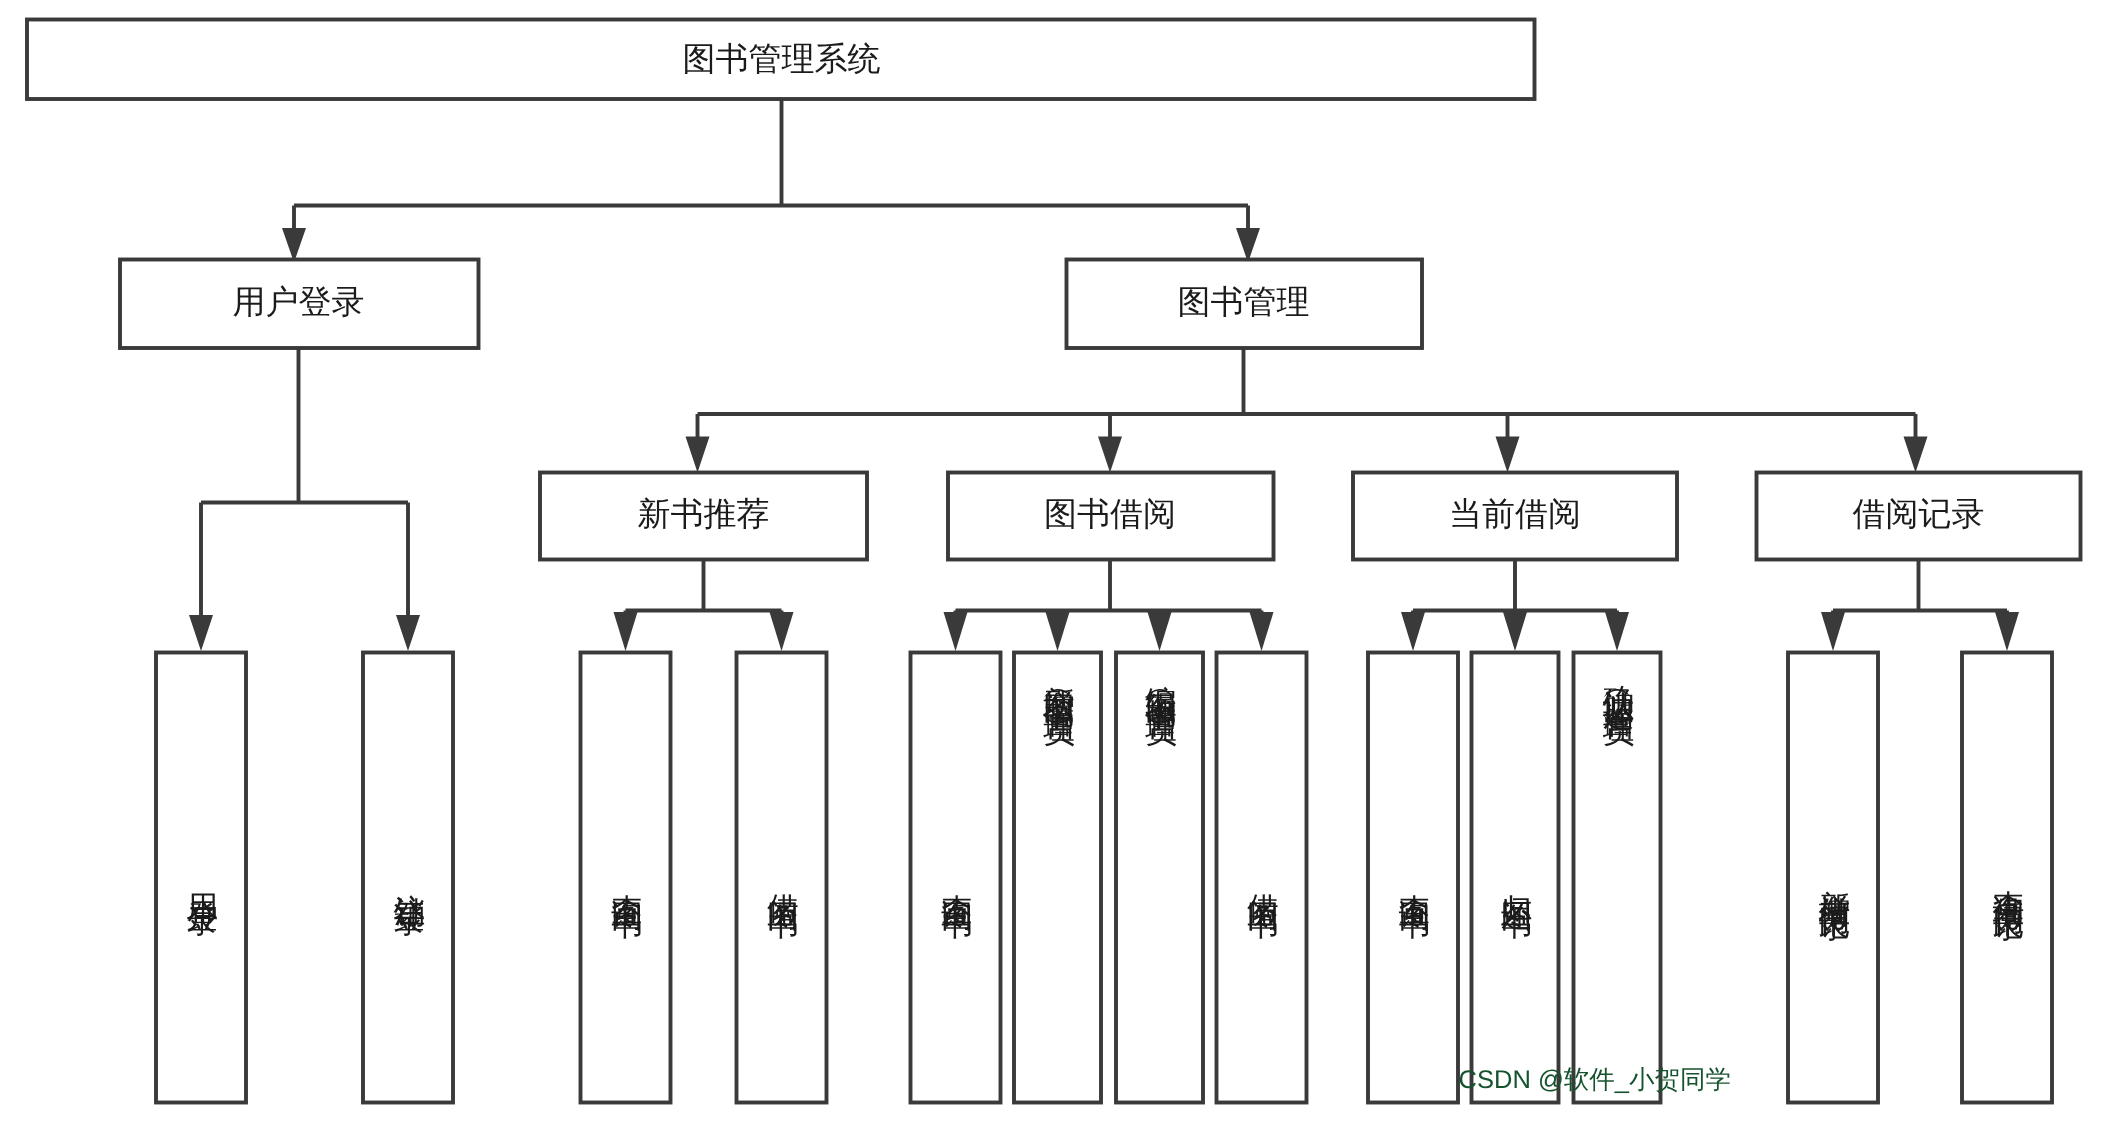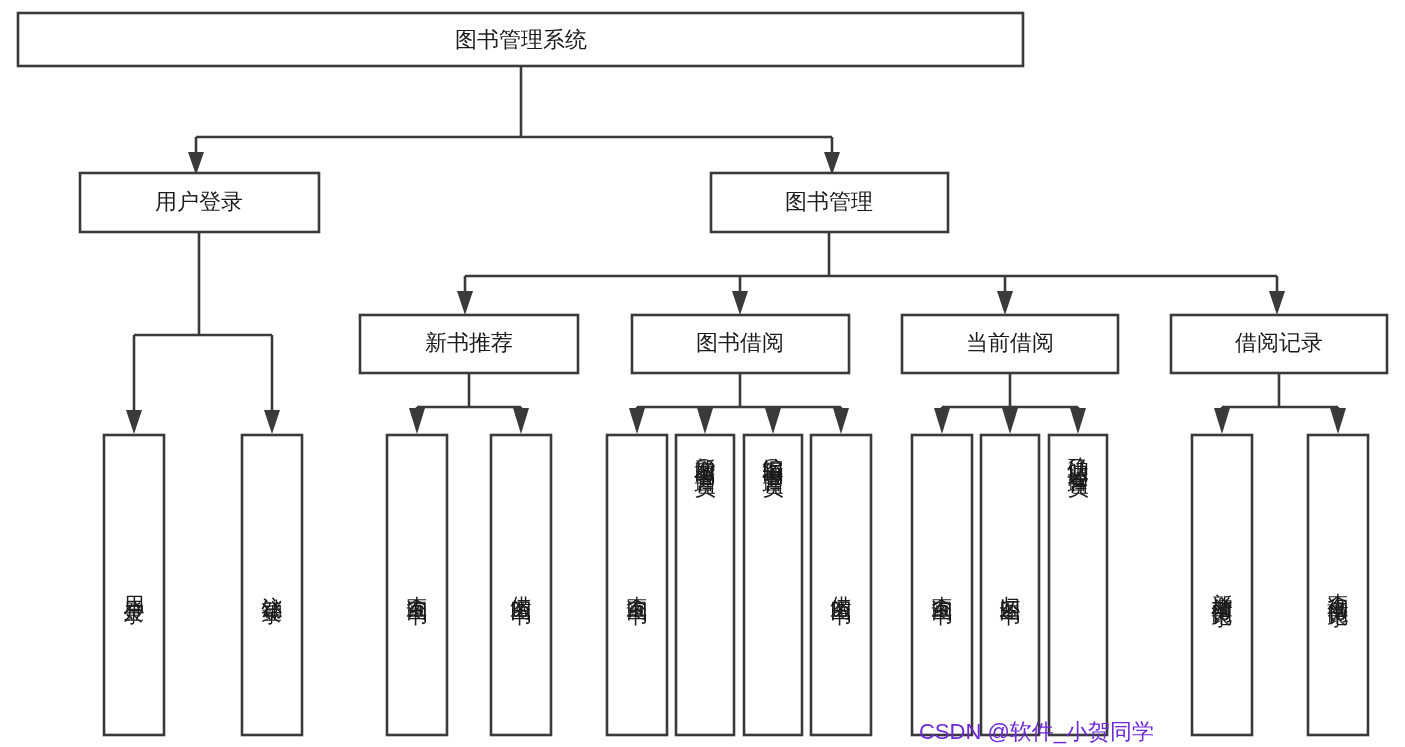--- a/index.html
+++ b/index.html
@@ -63,24 +63,24 @@
     font-family: "Liberation Sans", "DejaVu Sans", sans-serif;
     font-size: 21px;
     line-height: 1.05;
     color: #1b1b1b;
     letter-spacing: 3px;
     white-space: nowrap;
   }
   .watermark {
     position: absolute;
     right: 8px;
-    bottom: 0;
-    font-family: "Liberation Sans", "DejaVu Sans", sans-serif;
-    font-size: 22px;
-    color: #6d28d9;
+    bottom: 16px;
+    font-family: "Liberation Sans", "DejaVu Sans", sans-serif;
+    font-size: 17px;
+    color: #14532d;
     white-space: nowrap;
   }
 </style>
 </head>
 <body>
 
 <div id="diagram-root">
 
   <svg class="diagram" viewBox="0 0 1405 747">
 

